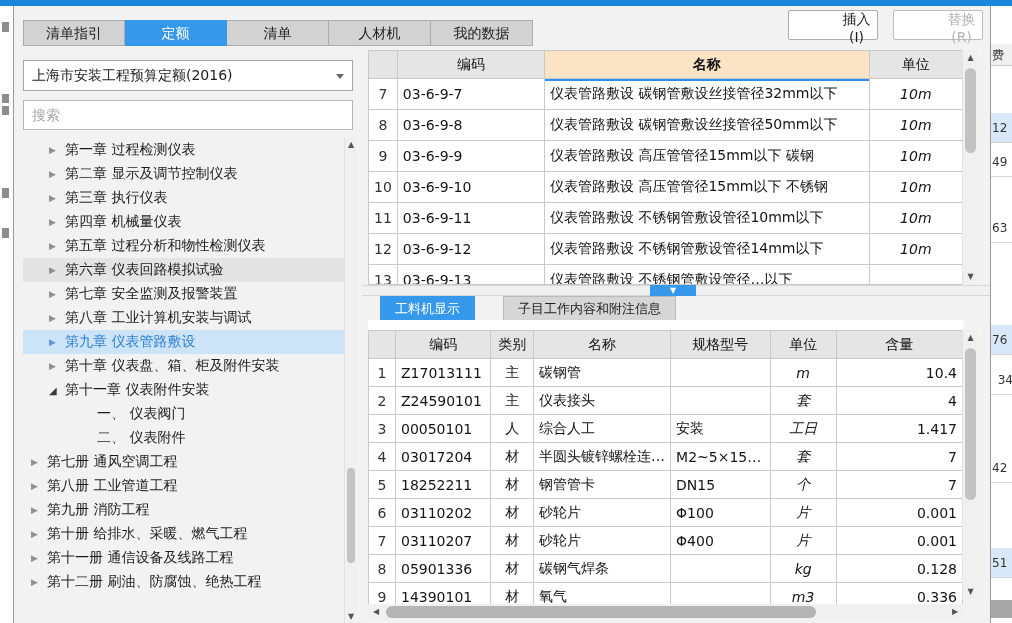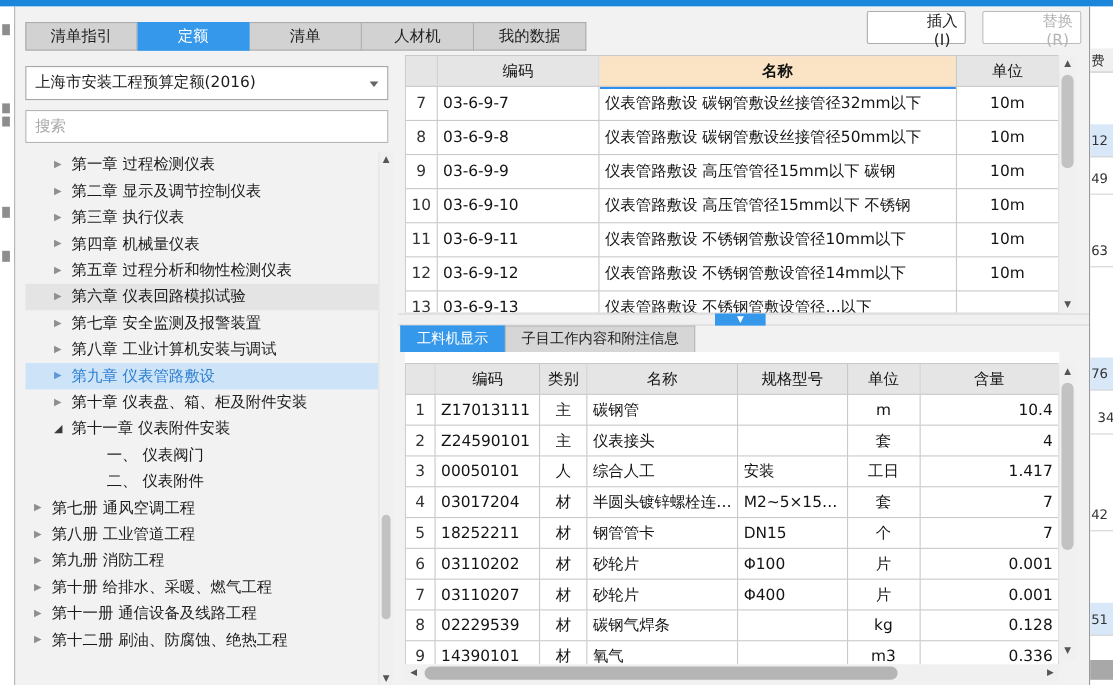--- a/index.html
+++ b/index.html
@@ -61,26 +61,26 @@
   
   .tbl { border-collapse:collapse; table-layout:fixed; background:#ffffff; font-size:14px; color:#141414; }
   .tbl td { border:1px solid #c9c9c9; overflow:hidden; white-space:nowrap; padding:0 5px; }
   .tbl thead td { background:#e5e5e5; text-align:center; padding:0 2px; }
   .q-wrap { position:absolute; left:368px; top:50px; width:595px; height:235px; overflow:hidden; border-bottom:1px solid #c9c9c9; background:#fff; }
   .q-tbl thead tr { height:28px; }
   .q-tbl tbody tr { height:31px; }
   .h-name { background:#fbe3c5 !important; font-weight:bold; }
   .q-tbl tbody tr:first-child .c-name { box-shadow:inset 0 2px 0 #2e8ef0; }
   .c-num { text-align:center; color:#333; }
-  .c-unit { text-align:center; }
+  .c-unit { text-align:center;font-style:italic; }
 
   .splitter { position:absolute; left:362px; top:285px; width:628px; height:11px; background:#f0f0f0; border-top:1px solid #d8d8d8; border-bottom:1px solid #d8d8d8; }
   .split-handle { position:absolute; left:650px; top:285px; width:46px; height:11px; background:#3598ea; color:#fff; font-size:8px; line-height:11px; text-align:center; }
 
-  .dtabs { position:absolute; left:364px; top:296px; display:flex; height:36px; }
+  .dtabs { position:absolute; left:380px; top:296px; display:flex; height:36px;gap:28px; }
   .dtab { padding:0 14px; height:24px; background:#d6d6d6; border:1px solid #b9b9b9; border-bottom:none; font-size:13px; line-height:23px; color:#1e1e1e; font-family:inherit; white-space:nowrap; }
   .dtab.active { background:#3598ea; border-color:#3598ea; color:#ffffff; }
   .d-band { position:absolute; left:368px; top:320px; width:595px; height:10px; background:#ffffff; }
 
   .d-wrap { position:absolute; left:368px; top:330px; width:595px; height:274px; overflow:hidden; background:#fff; }
   .d-tbl thead tr { height:28px; }
   .d-tbl tbody tr { height:28px; }
   .c-cat { text-align:center; }
   .c-qty { text-align:right; }
 </style>
@@ -408,21 +408,21 @@
           <td class="c-code">03110207</td>
           <td class="c-cat">材</td>
           <td class="c-name">砂轮片</td>
           <td class="c-spec">Φ400</td>
           <td class="c-unit">片</td>
           <td class="c-qty">0.001</td>
         </tr>
 
         <tr>
           <td class="c-num">8</td>
-          <td class="c-code">02229539</td>
+          <td class="c-code">05901336</td>
           <td class="c-cat">材</td>
           <td class="c-name">碳钢气焊条</td>
           <td class="c-spec"></td>
           <td class="c-unit">kg</td>
           <td class="c-qty">0.128</td>
         </tr>
 
         <tr>
           <td class="c-num">9</td>
           <td class="c-code">14390101</td>

